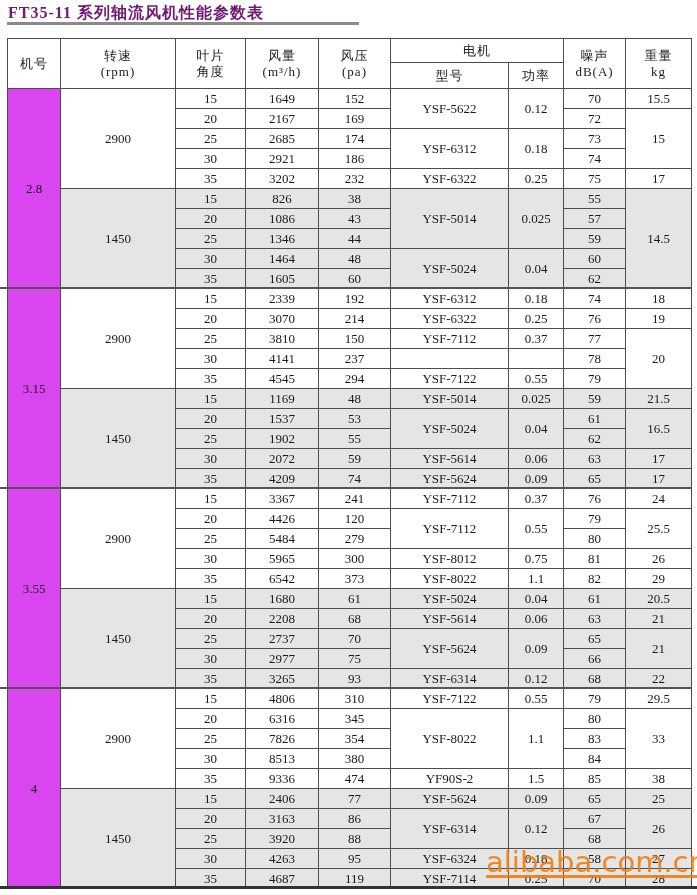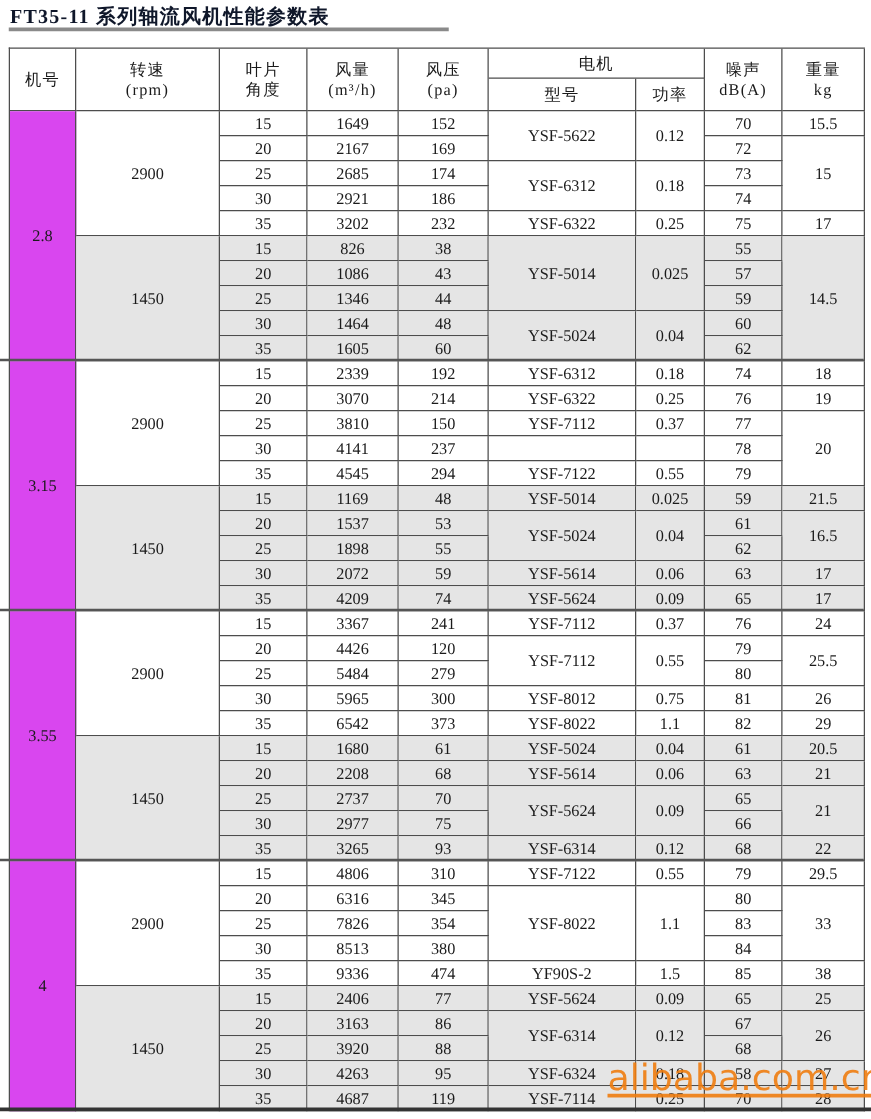--- a/index.html
+++ b/index.html
@@ -3,21 +3,21 @@
 <meta charset="utf-8">
 <style>
   * { margin:0; padding:0; box-sizing:border-box; }
   html,body { background:#ffffff; }
   .page {
     position:relative; width:697px; height:895px; background:#ffffff;
     font-family:"Liberation Serif","DejaVu Serif",serif; color:#1a1a1a; overflow:hidden;
   }
   .title {
     position:absolute; left:8px; top:3px; font-size:16px; font-weight:bold;
-    letter-spacing:1px; color:#0f172a;
+    letter-spacing:1px; color:#701a75;
   }
   .title-rule {
     position:absolute; left:7px; top:22px; width:352px; height:3px; background:#8a8a8a;
   }
   table.fan-table {
     position:absolute; left:7px; top:38px; width:684px;
     border-collapse:separate; border-spacing:0; table-layout:fixed;
     border-top:1px solid #4d4d4d; border-left:1px solid #4d4d4d;
     font-size:13px;
   }
@@ -239,21 +239,21 @@
           <td>20</td>
           <td>1537</td>
           <td>53</td>
           <td rowspan="2">YSF-5024</td>
           <td rowspan="2">0.04</td>
           <td>61</td>
           <td rowspan="2">16.5</td>
         </tr>
         <tr class="shaded">
           <td>25</td>
-          <td>1898</td>
+          <td>1902</td>
           <td>55</td>
           <td>62</td>
         </tr>
         <tr class="shaded">
           <td>30</td>
           <td>2072</td>
           <td>59</td>
           <td>YSF-5614</td>
           <td>0.06</td>
           <td>63</td>

